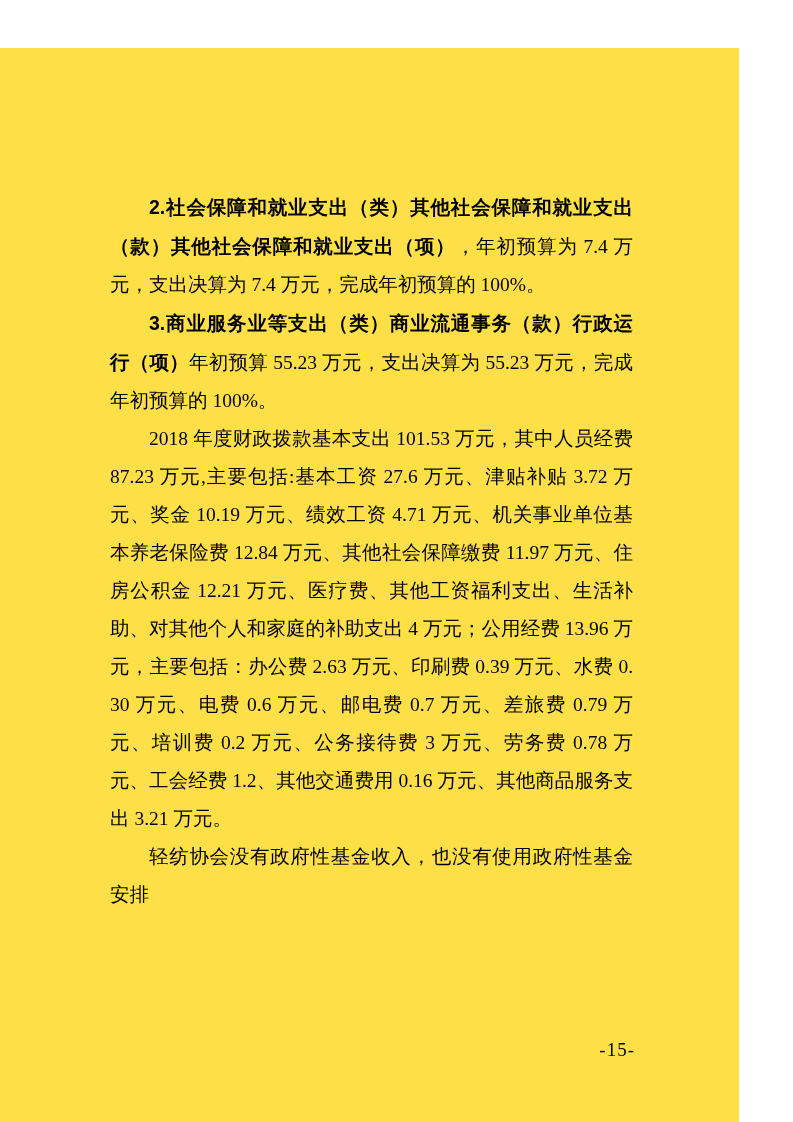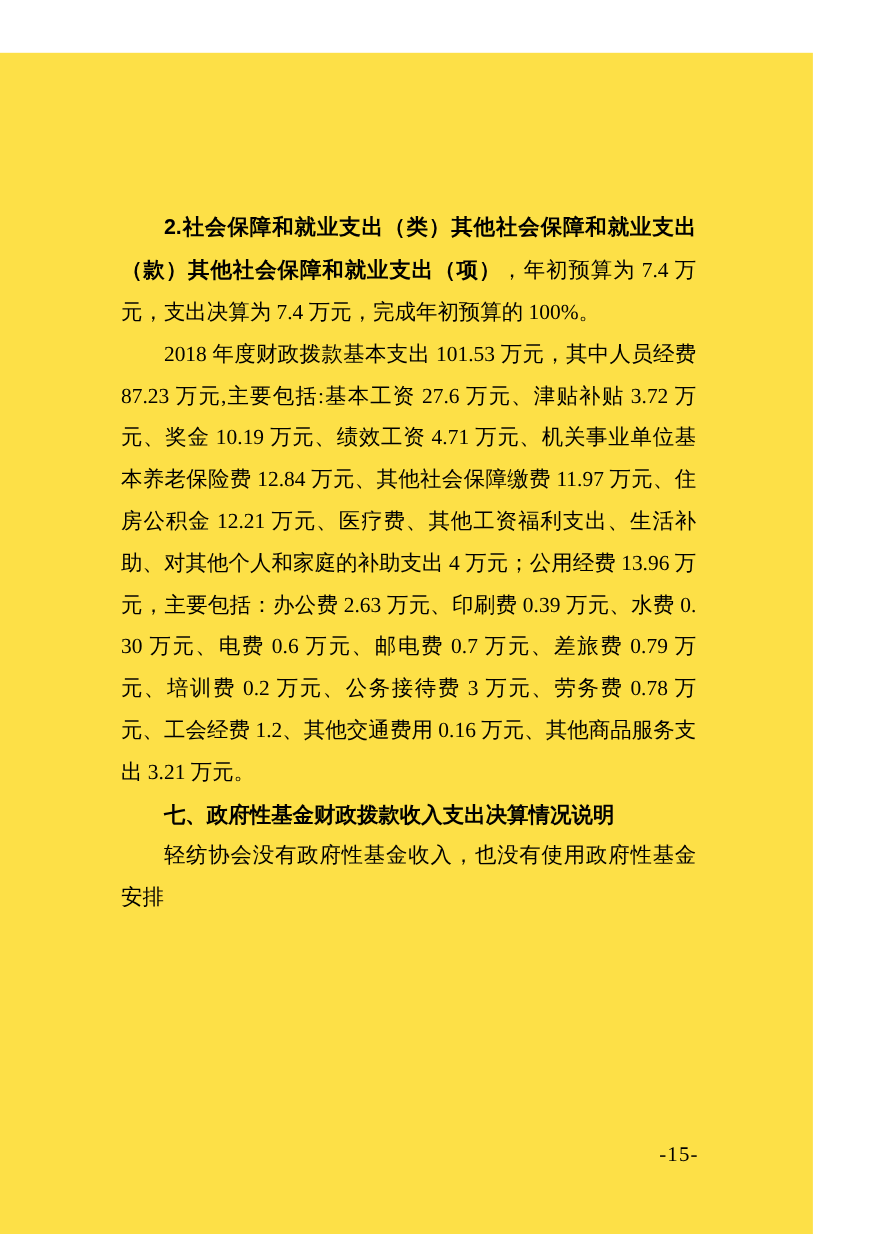--- a/index.html
+++ b/index.html
@@ -51,25 +51,25 @@
   }
 </style>
 </head>
 <body>
 
 <div class="page">
   <main class="content">
 
     <p class="para"><span class="lead">2.社会保障和就业支出（类）其他社会保障和就业支出（款）其他社会保障和就业支出（项）</span><span>，年初预算为 7.4 万元，支出决算为 7.4 万元，完成年初预算的 100%。</span></p>
 
+    <p class="para"><span class="lead">3.商业服务业等支出（类）商业流通事务（款）行政运行（项）</span><span>年初预算 55.23 万元，支出决算为 55.23 万元，完成年初预算的 100%。</span></p>
 
 
 
     <p class="para">2018 年度财政拨款基本支出 101.53 万元，其中人员经费 87.23 万元,主要包括:基本工资 27.6 万元、津贴补贴 3.72 万元、奖金 10.19 万元、绩效工资 4.71 万元、机关事业单位基本养老保险费 12.84 万元、其他社会保障缴费 11.97 万元、住房公积金 12.21 万元、医疗费、其他工资福利支出、生活补助、对其他个人和家庭的补助支出 4 万元；公用经费 13.96 万元，主要包括：办公费 2.63 万元、印刷费 0.39 万元、水费 0.30 万元、电费 0.6 万元、邮电费 0.7 万元、差旅费 0.79 万元、培训费 0.2 万元、公务接待费 3 万元、劳务费 0.78 万元、工会经费 1.2、其他交通费用 0.16 万元、其他商品服务支出 3.21 万元。</p>
 
-    <h2 class="heading">七、政府性基金财政拨款收入支出决算情况说明</h2>
 
     <p class="para">轻纺协会没有政府性基金收入，也没有使用政府性基金安排</p>
 
   </main>
 
   <div class="page-number">-15-</div>
 </div>
 
 </body></html>

